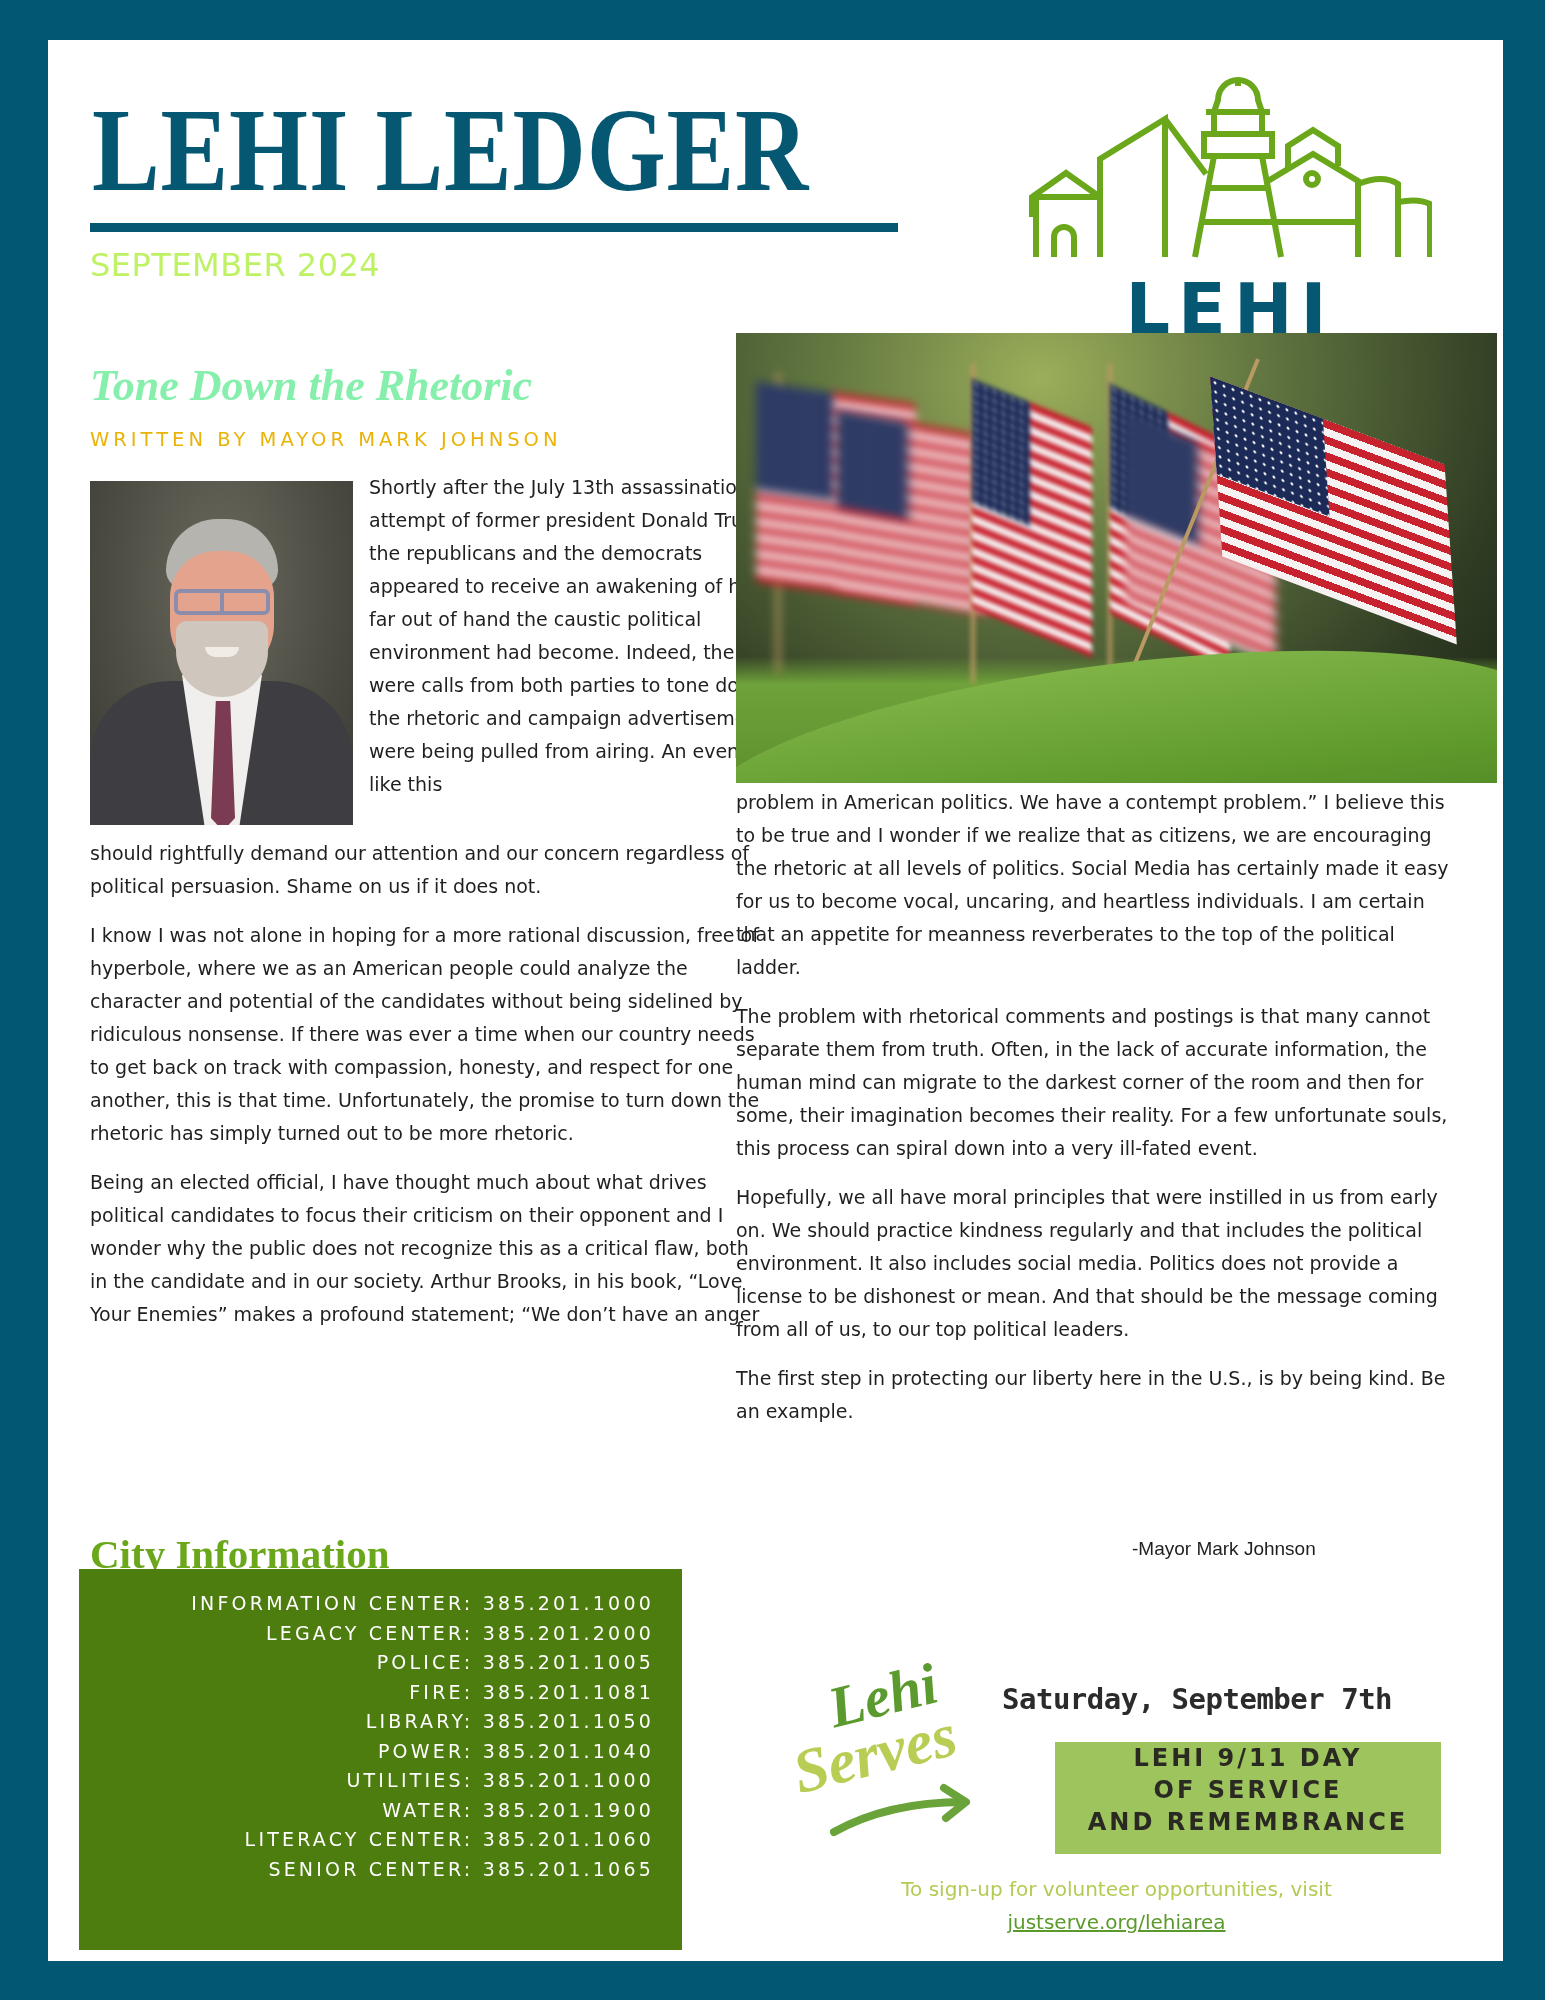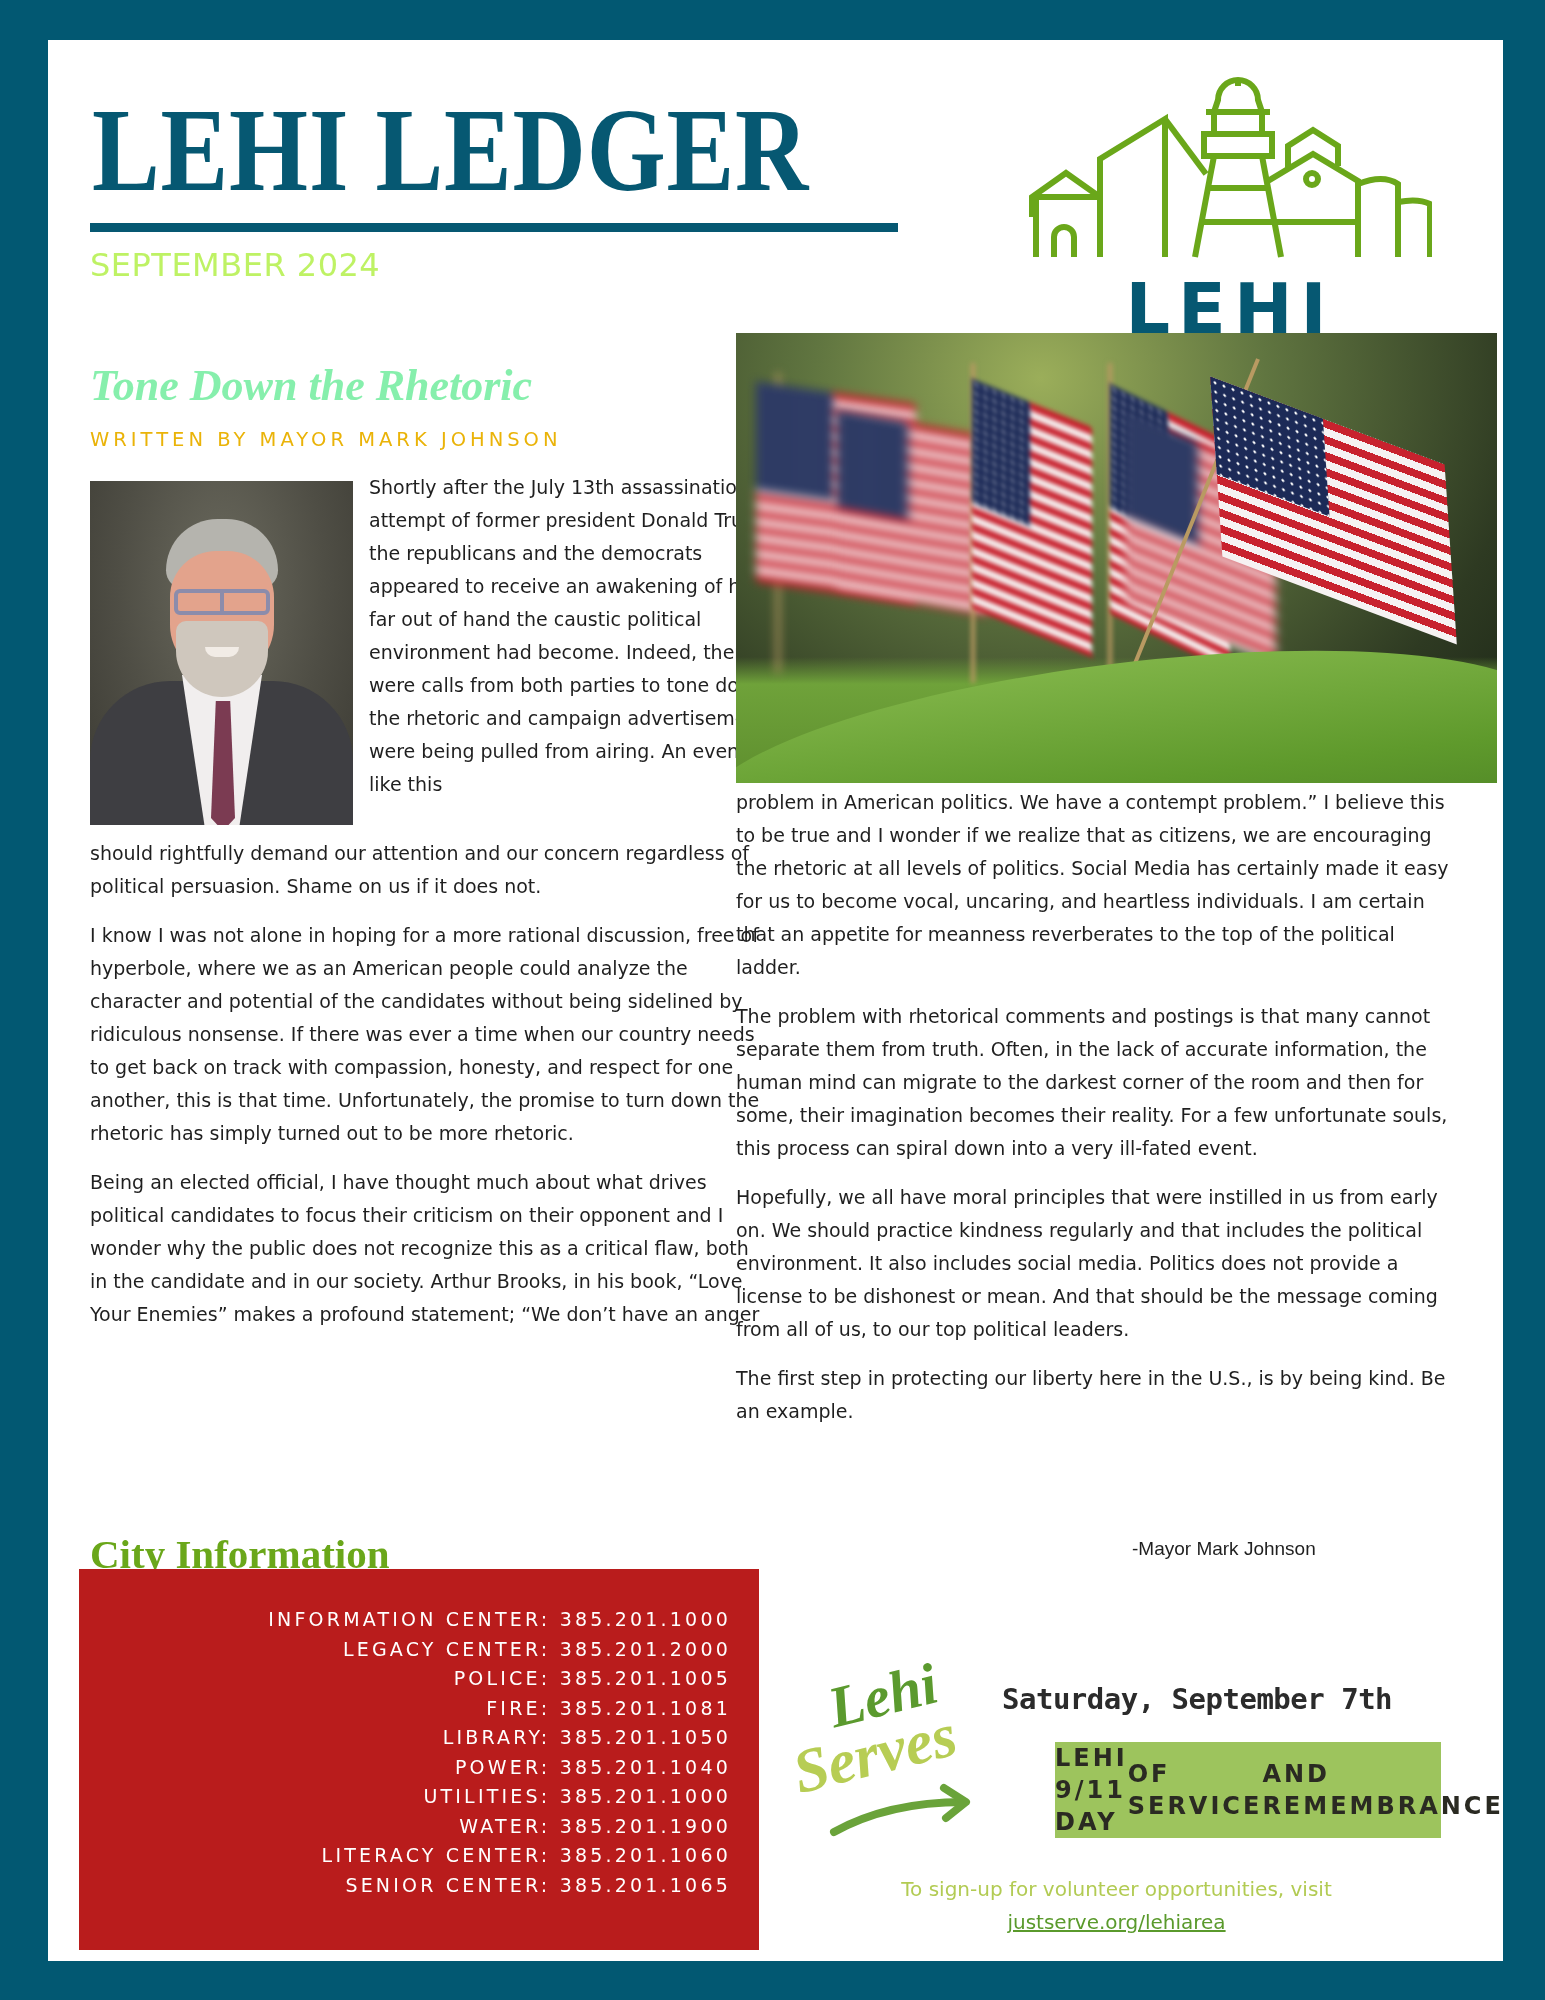--- a/index.html
+++ b/index.html
@@ -81,41 +81,41 @@
   .col-right { position: absolute; left: 736px; top: 786px; width: 720px; }
 
   .signature { position: absolute; left: 1132px; top: 1538px; font-family: Liberation Sans, sans-serif; font-size: 19px; color: #1f1f1f; }
 
   
   .city-info-title {
     position: absolute; left: 90px; top: 1515px;
     font-family: "Liberation Serif", serif; font-weight: bold; font-size: 41px; color: #6aa71a; line-height: 1; margin-top: 19px;
   }
   .city-info-box {
-    position: absolute; left: 79px; top: 1569px; width: 680px; height: 381px; background: #b91c1c;
-    padding: 36px 28px 0 0; text-align: right;
+    position: absolute; left: 79px; top: 1569px; width: 603px; height: 381px; background: #4d7c0f;
+    padding: 20px 28px 0 0; text-align: right;
   }
   .city-info-box .row {
     font-family: "DejaVu Sans", sans-serif; font-size: 19px; line-height: 29.5px;
     color: #ffffff; letter-spacing: 3.2px; white-space: nowrap;
   }
 
   
   .serves-banner { position: absolute; left: 782px; top: 1642px; width: 715px; height: 220px; }
   .serves-logo { position: absolute; left: 6px; top: 20px; width: 200px; height: 180px; }
   .serves-lehi { position: absolute; left: 40px; top: 0; font-family: "Liberation Serif", serif; font-style: italic; font-weight: bold; font-size: 58px; color: #5b9a2e; transform: rotate(-14deg); }
   .serves-serves { position: absolute; left: 4px; top: 56px; font-family: "Liberation Serif", serif; font-style: italic; font-weight: bold; font-size: 62px; color: #b7cd54; transform: rotate(-14deg); }
   .serves-arrow { position: absolute; left: 40px; top: 120px; }
   .serves-date {
     position: absolute; left: 220px; top: 40px;
     font-family: "DejaVu Sans Mono", monospace; font-weight: bold; font-size: 29px; color: #2b2b2b; letter-spacing: -0.5px; white-space: nowrap;
   }
   .serves-box {
-    position: absolute; left: 273px; top: 100px; width: 386px; height: 96px; background: #9dc45d;
-    display: flex; flex-direction: row; align-items: center; justify-content: flex-start;
+    position: absolute; left: 273px; top: 100px; width: 386px; height: 112px; background: #9dc45d;
+    display: flex; flex-direction: column; align-items: center; justify-content: flex-start;
   }
   .serves-box span {
     font-family: "DejaVu Sans", sans-serif; font-weight: bold; font-size: 24px; line-height: 32px;
     color: #2a2a22; letter-spacing: 3px;
   }
   .signup-text {
     position: absolute; left: 736px; top: 1877px; width: 761px; text-align: center;
     font-family: "DejaVu Sans", sans-serif; font-size: 20px; color: #b2cb53;
   }
   .signup-link {

